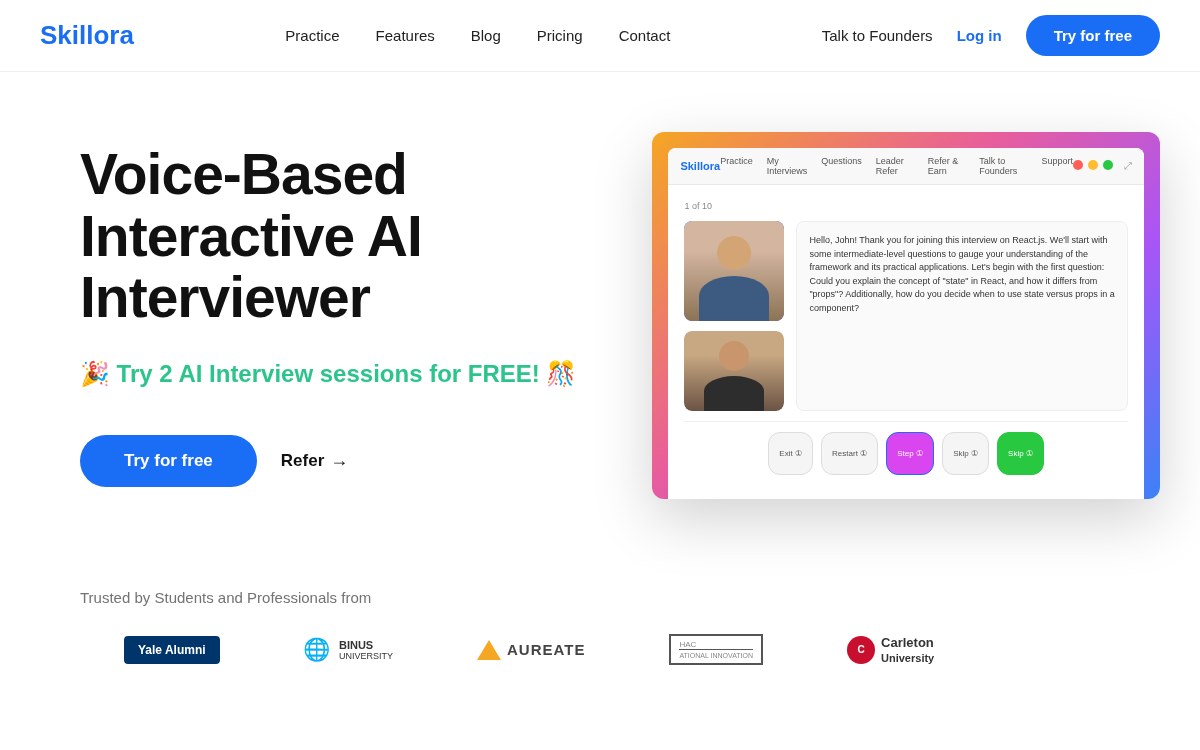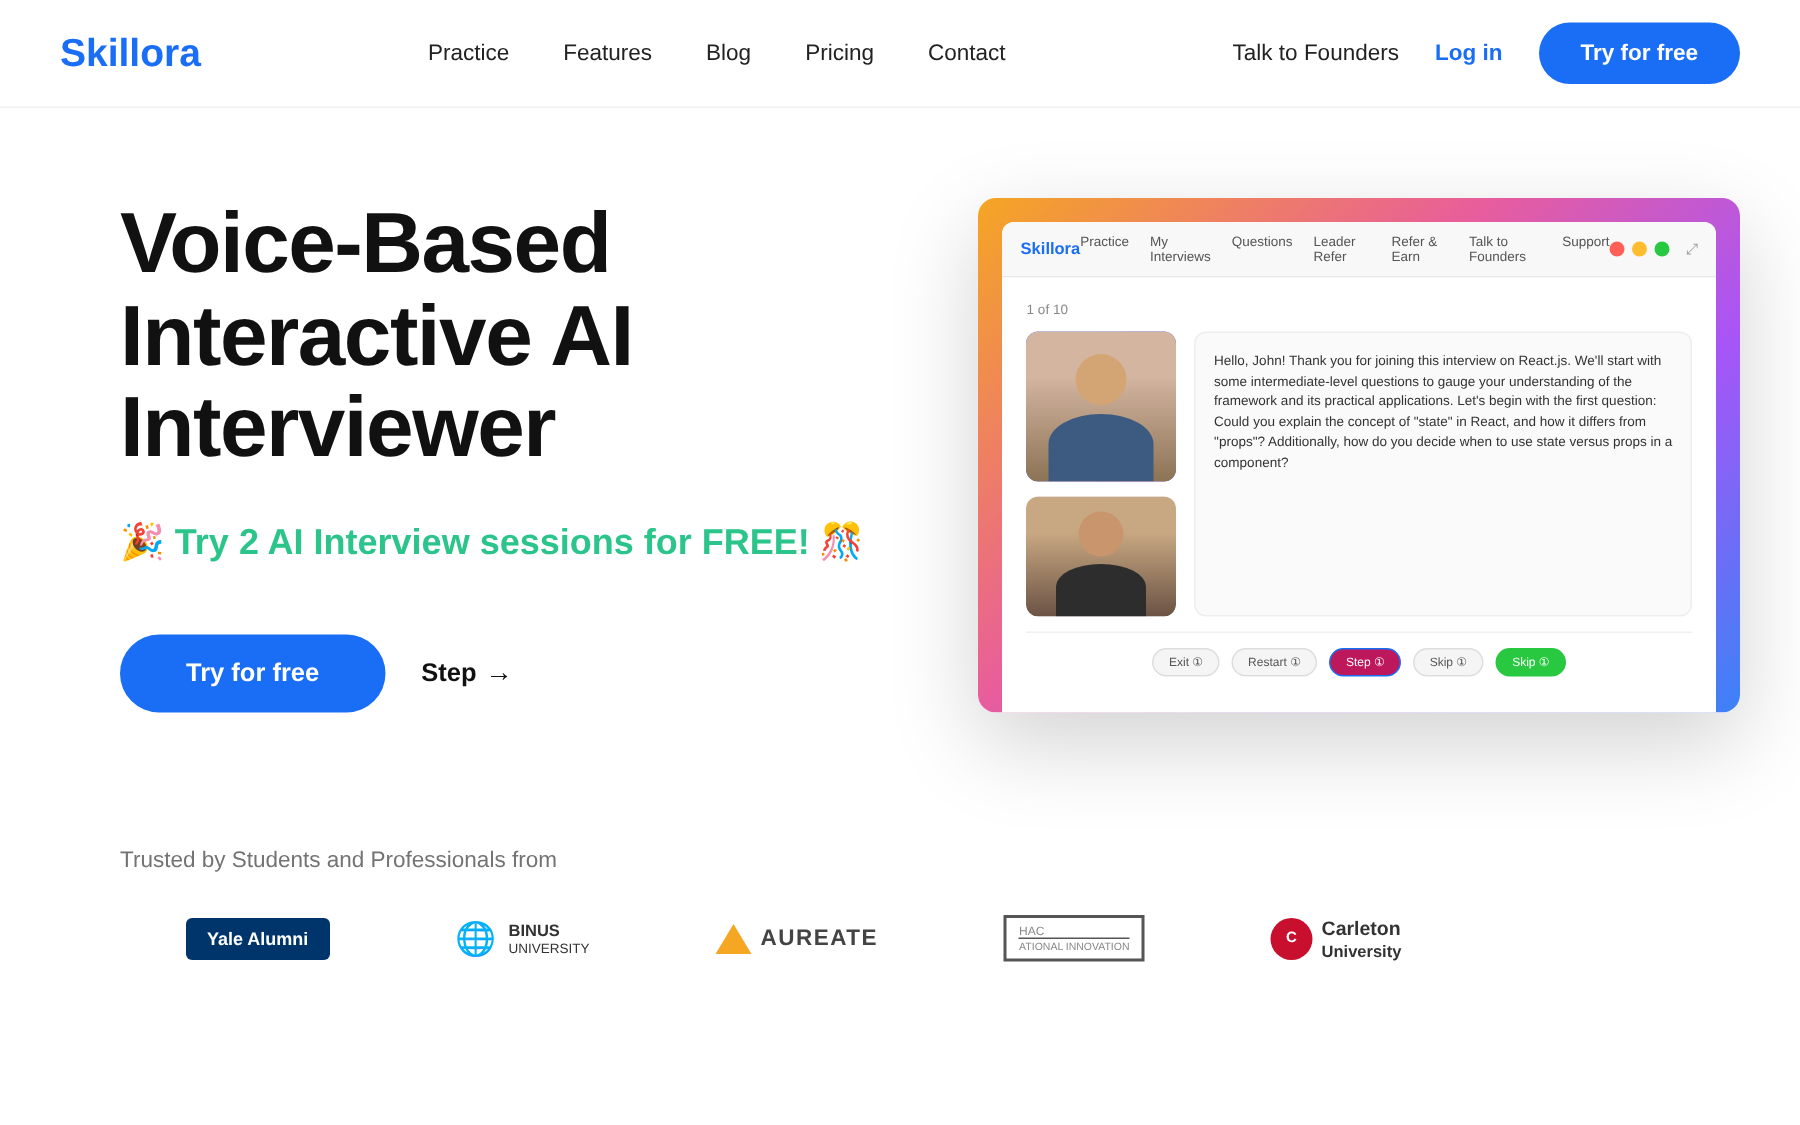--- a/index.html
+++ b/index.html
@@ -77,24 +77,24 @@
     }
     .question-bubble {
       flex: 1; background: #fafafa; border-radius: 8px; padding: 12px;
       border: 1px solid #eee; font-size: 9px; color: #333; line-height: 1.5;
     }
     .action-bar {
       display: flex; align-items: center; justify-content: center;
       gap: 8px; padding: 10px 0 8px; border-top: 1px solid #f0f0f0; margin-top: 10px;
     }
     .action-btn {
-      font-size: 8px; padding: 4px 10px; border-radius: 12px; border: 1px solid #ddd;
+      font-size: 8px; padding: 16px 10px; border-radius: 12px; border: 1px solid #ddd;
       background: #f5f5f5; color: #555; cursor: pointer;
     }
-    .action-btn.active { background: #be185d; color: #fff; border-color: #1a6ef5; text-align: right; }
+    .action-btn.active { background: #d946ef; color: #fff; border-color: #1a6ef5; text-align: right; }
     .action-btn.green { background: #28c840; color: #fff; border-color: #28c840; }
 
     
     .trusted { padding: 50px 80px 30px; }
     .trusted-label { font-size: 15px; color: #737373; margin-bottom: 28px; }
     .logos-row { display: flex; align-items: center; gap: 40px; flex-wrap: wrap; }
     .logo-item {
       display: flex; align-items: center; justify-content: center;
       font-size: 13px; font-weight: 700; color: #444; white-space: nowrap; padding-left: 44px;
     }
@@ -178,21 +178,21 @@
   <div class="hero-left">
     <h1 class="hero-title">Voice-Based Interactive AI Interviewer</h1>
     <p class="hero-subtitle">
       <span>🎉</span>
       <span>Try 2 AI Interview sessions for FREE!</span>
       <span>🎊</span>
     </p>
     <div class="hero-cta">
       <button class="btn-try">Try for free</button>
       <a href="#" class="btn-login">
-        <span>Step</span>
+        <span>Refer</span>
         <span class="arrow">→</span>
       </a>
     </div>
   </div>
 
   <div class="hero-right">
     <div class="browser-window">
       <div class="browser-chrome">
         <div class="browser-inner">
 

